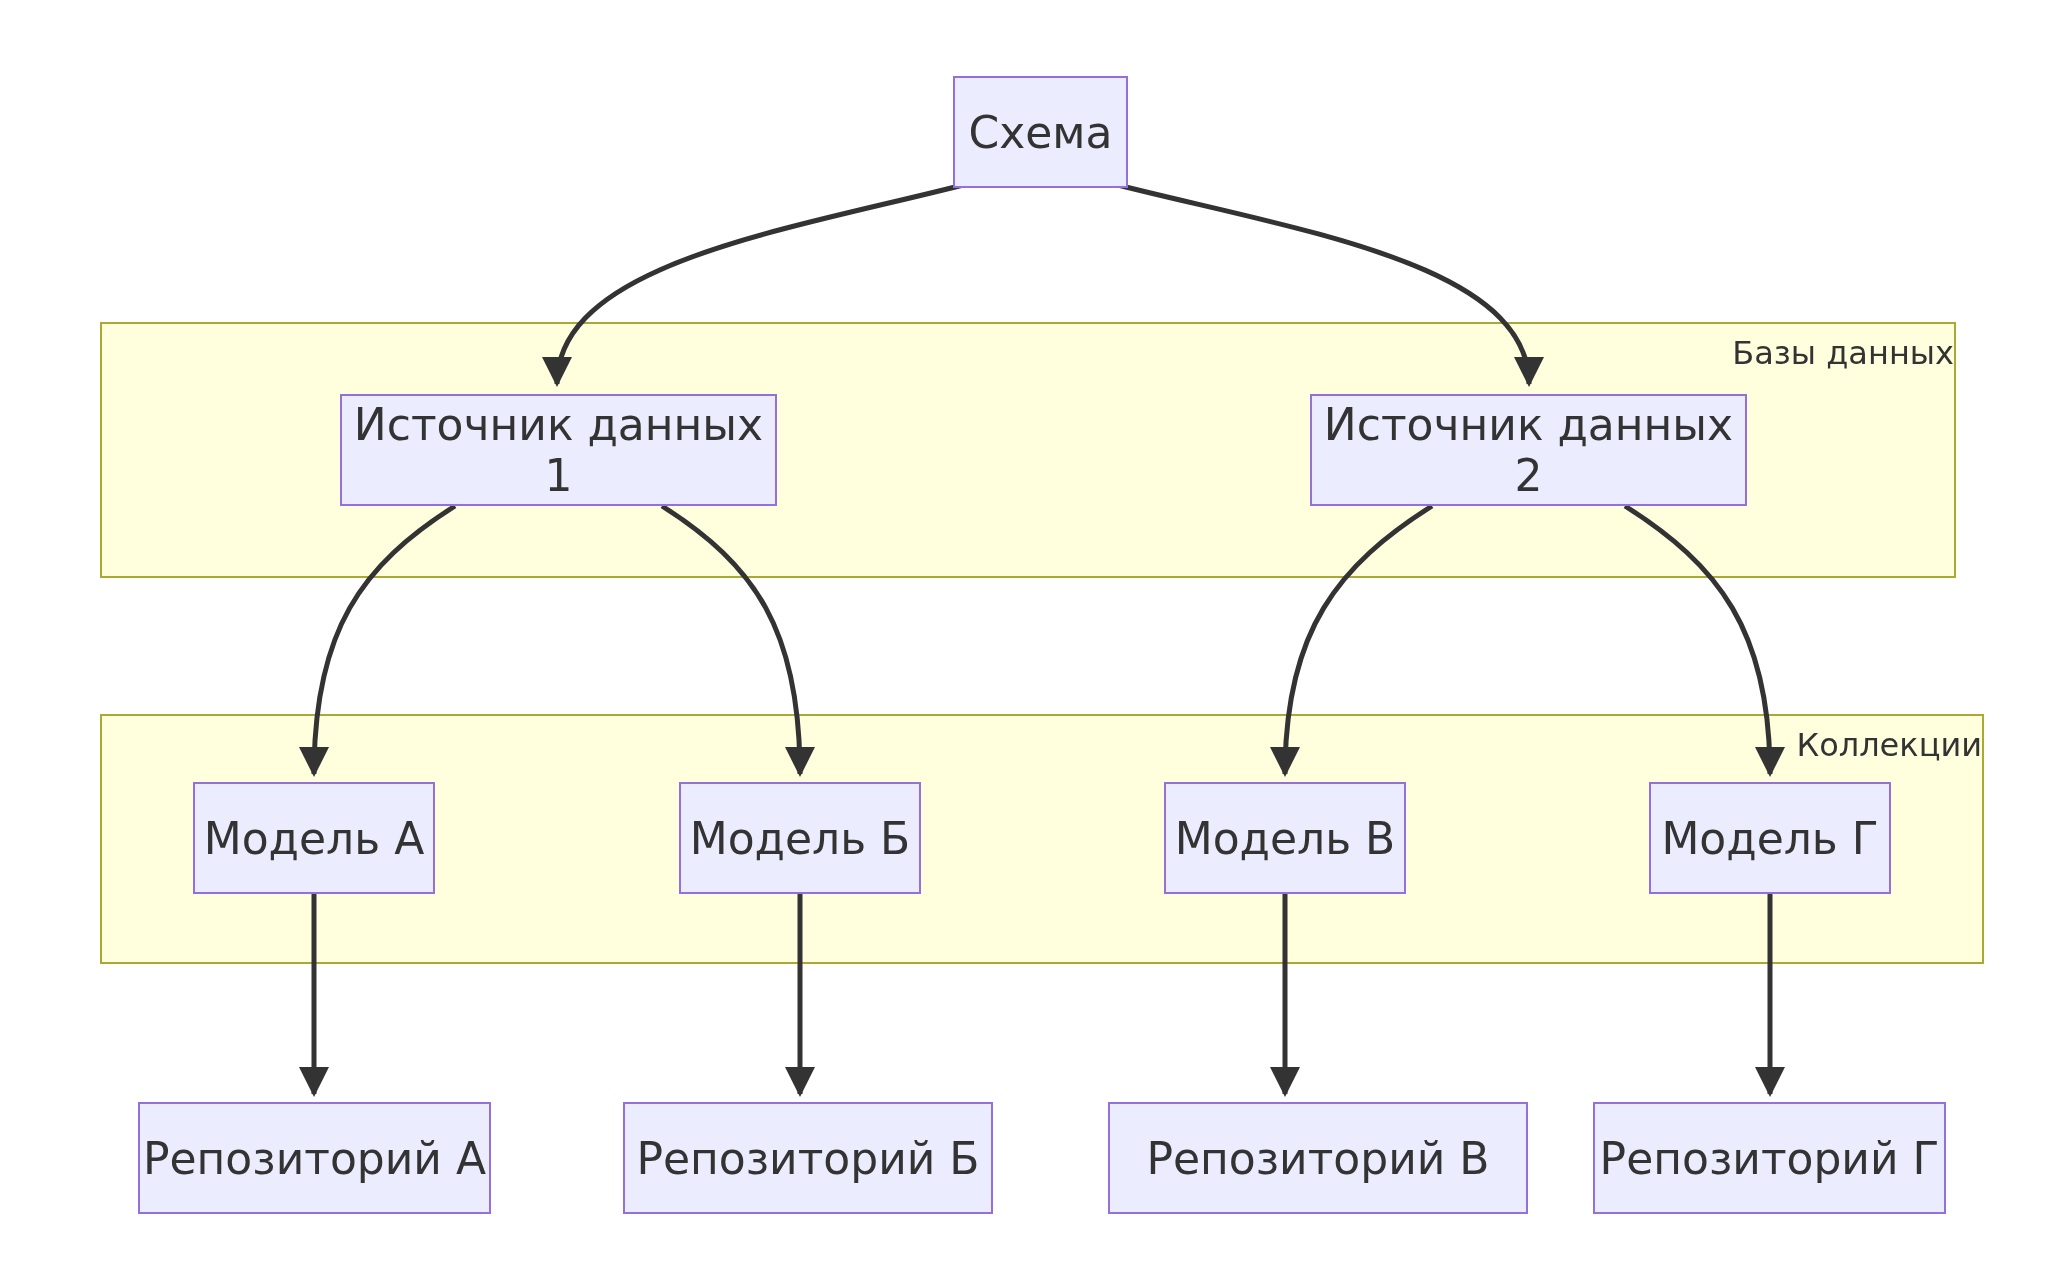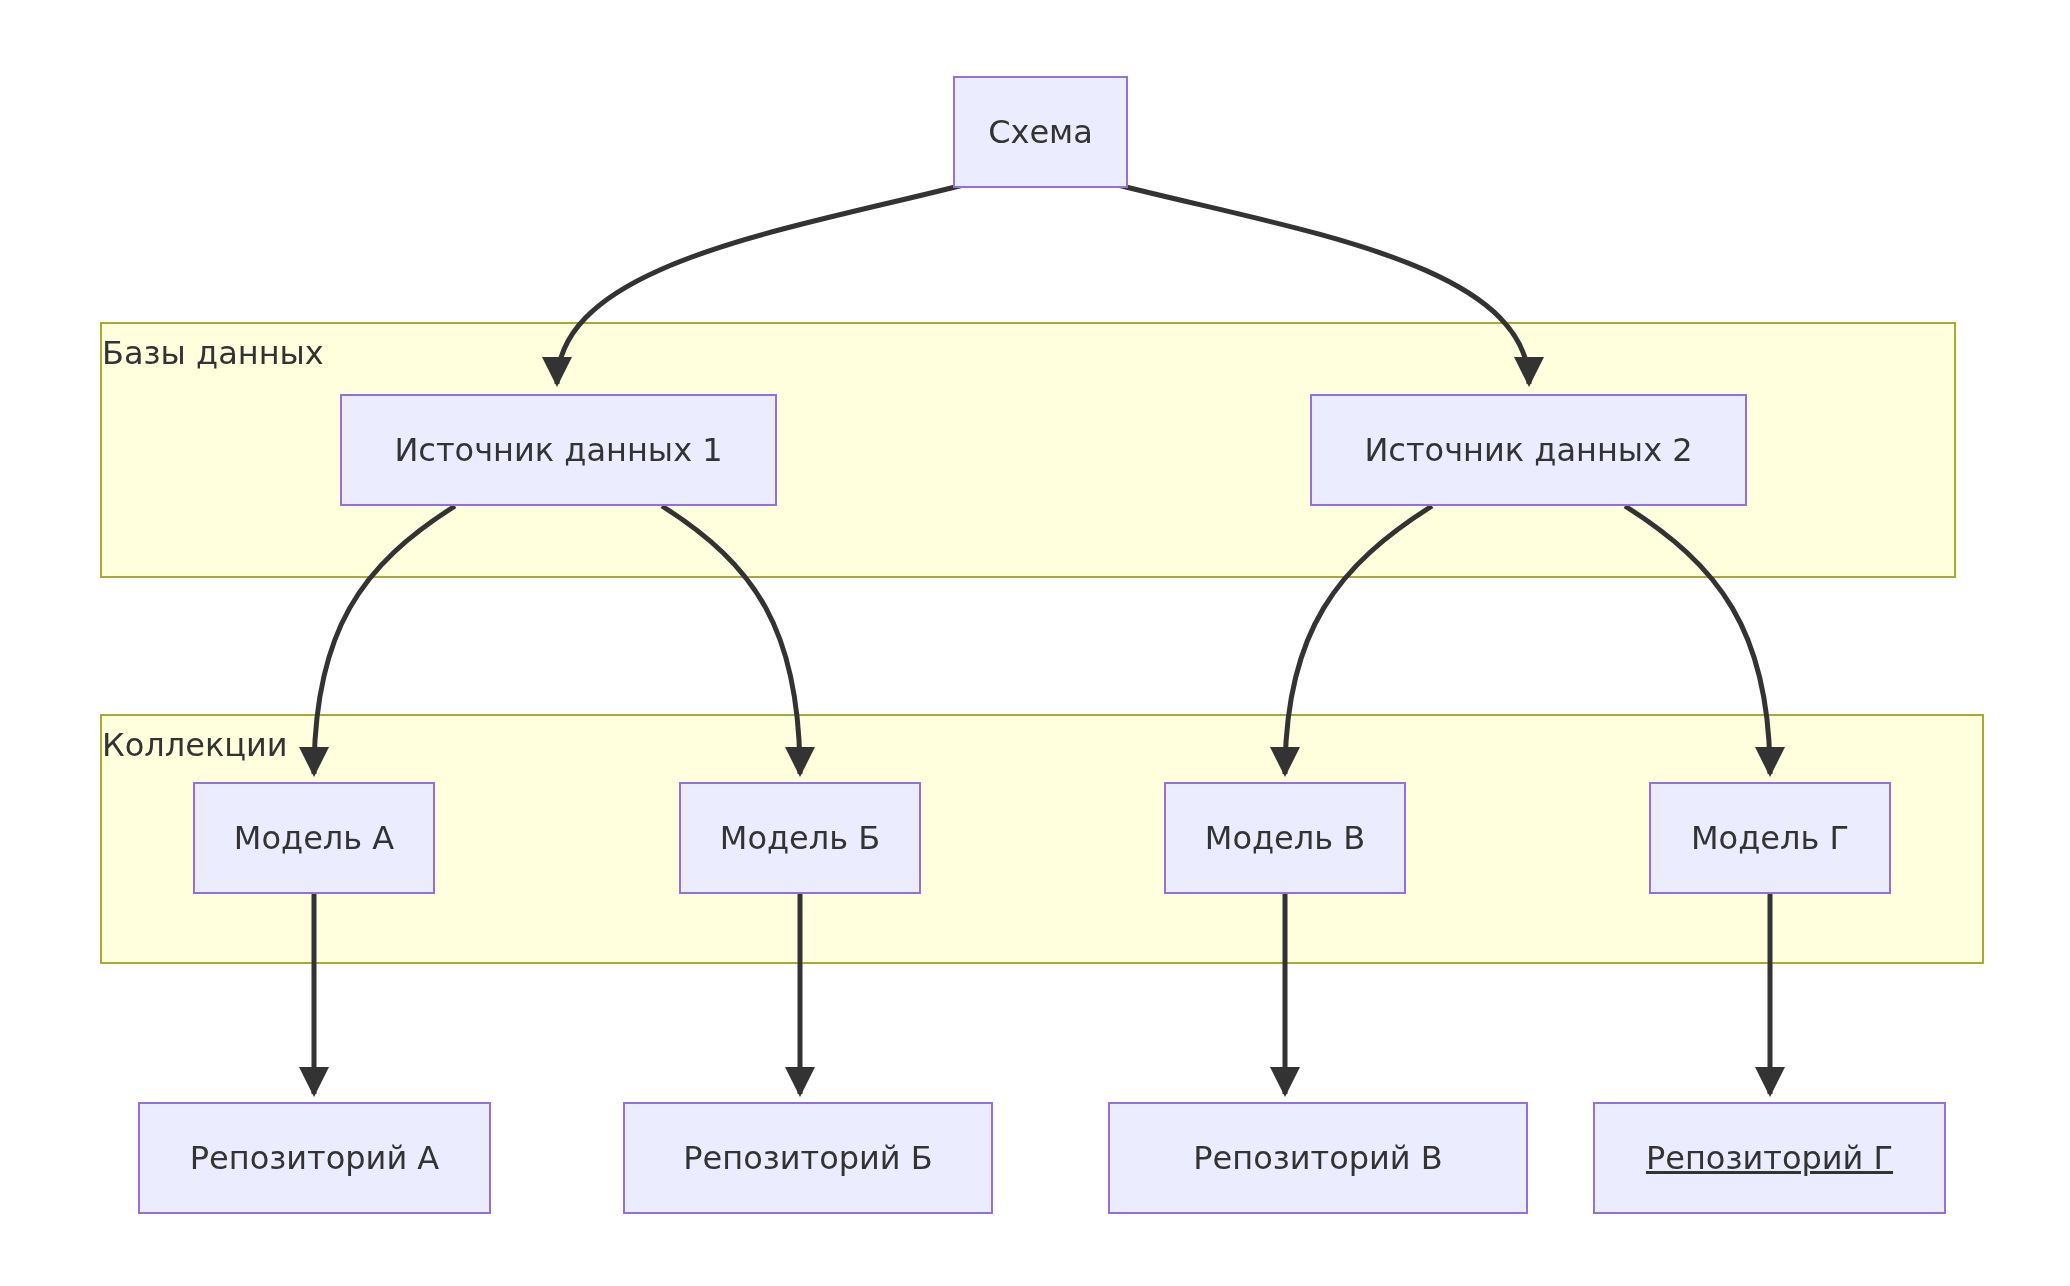--- a/index.html
+++ b/index.html
@@ -19,21 +19,21 @@
     position: absolute;
     background: var(--cluster-fill, #ffffde);
     border: 2px solid var(--cluster-border, #aaaa33);
     box-sizing: border-box;
   }
   .cluster-label {
     position: absolute;
     top: 10px;
     left: 0;
     width: 100%;
-    text-align: left;
+    text-align: right;
     font-size: 32px;
     color: var(--text, #333333);
   }
   .edges-layer {
     position: absolute;
     left: 0;
     top: 0;
     width: 2070px;
     height: 1286px;
   }
@@ -47,21 +47,21 @@
     stroke: none;
   }
   .node {
     position: absolute;
     background: var(--node-fill, #ECECFF);
     border: 2px solid var(--node-border, #9370DB);
     box-sizing: border-box;
     display: flex;
     align-items: center;
     justify-content: center;
-    font-size: 32px;
+    font-size: 44px;
     color: var(--text, #333333);
     text-align: center;
   }
 </style>
 </head>
 <body>
 
 <div class="canvas">
 
   <div class="cluster" style="left:100px; top:322px; width:1856px; height:256px;">
@@ -99,15 +99,15 @@
   <div class="node" style="left:1310px; top:394px; width:437px; height:112px;">Источник данных 2</div>
 
   <div class="node" style="left:679px; top:782px; width:242px; height:112px;">Модель Б</div>
   <div class="node" style="left:193px; top:782px; width:242px; height:112px;">Модель А</div>
   <div class="node" style="left:1164px; top:782px; width:242px; height:112px;">Модель В</div>
   <div class="node" style="left:1649px; top:782px; width:242px; height:112px;">Модель Г</div>
 
   <div class="node" style="left:138px; top:1102px; width:353px; height:112px;">Репозиторий А</div>
   <div class="node" style="left:623px; top:1102px; width:370px; height:112px;">Репозиторий Б</div>
   <div class="node" style="left:1108px; top:1102px; width:420px; height:112px;">Репозиторий В</div>
-  <div class="node" style="left:1593px; top:1102px; width:353px; height:112px;text-decoration:underline;">Репозиторий Г</div>
+  <div class="node" style="left:1593px; top:1102px; width:353px; height:112px;">Репозиторий Г</div>
 
 </div>
 
 </body></html>

